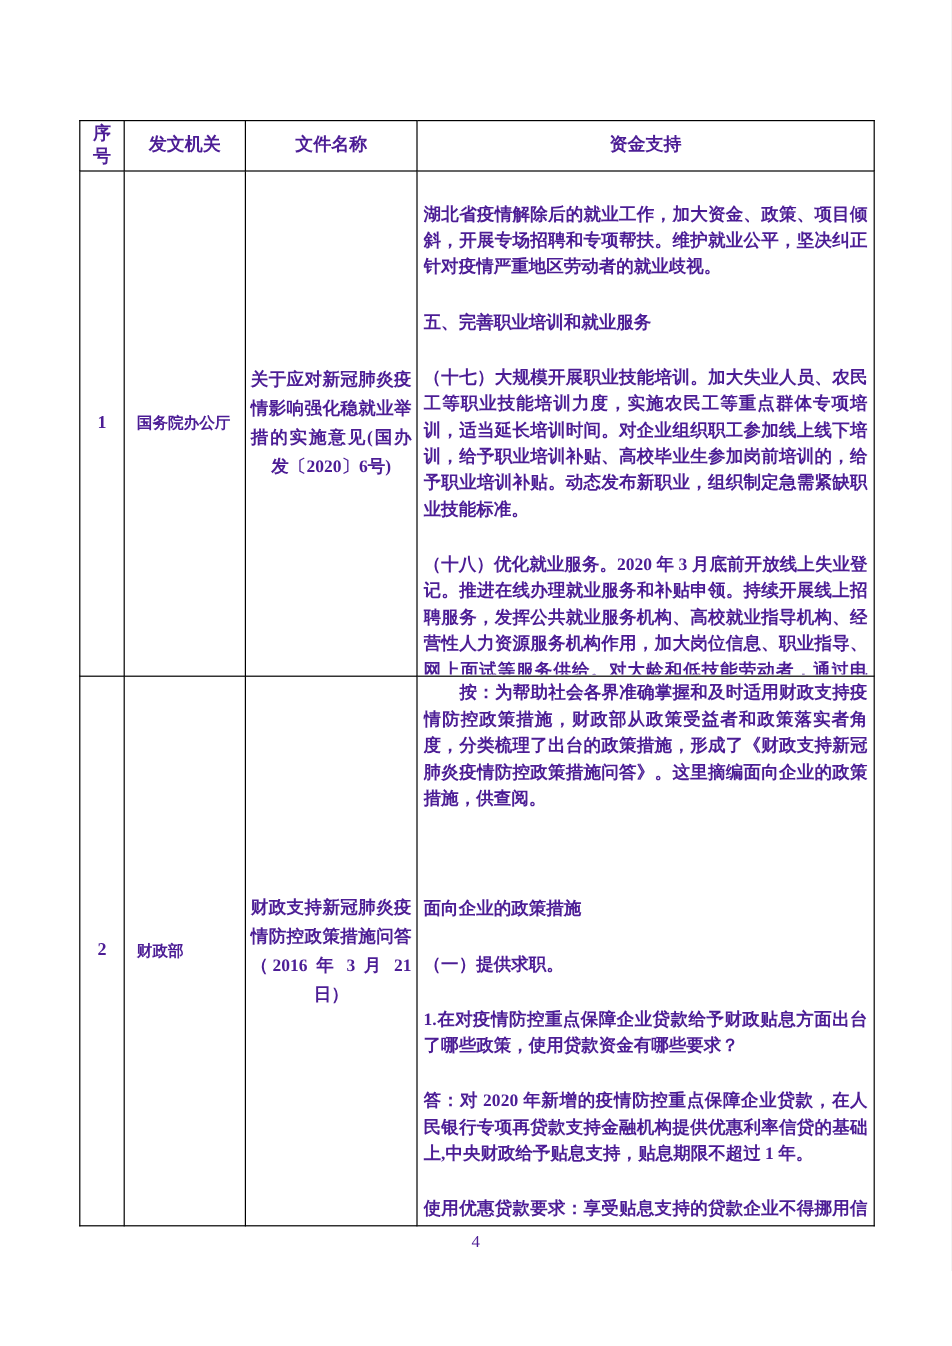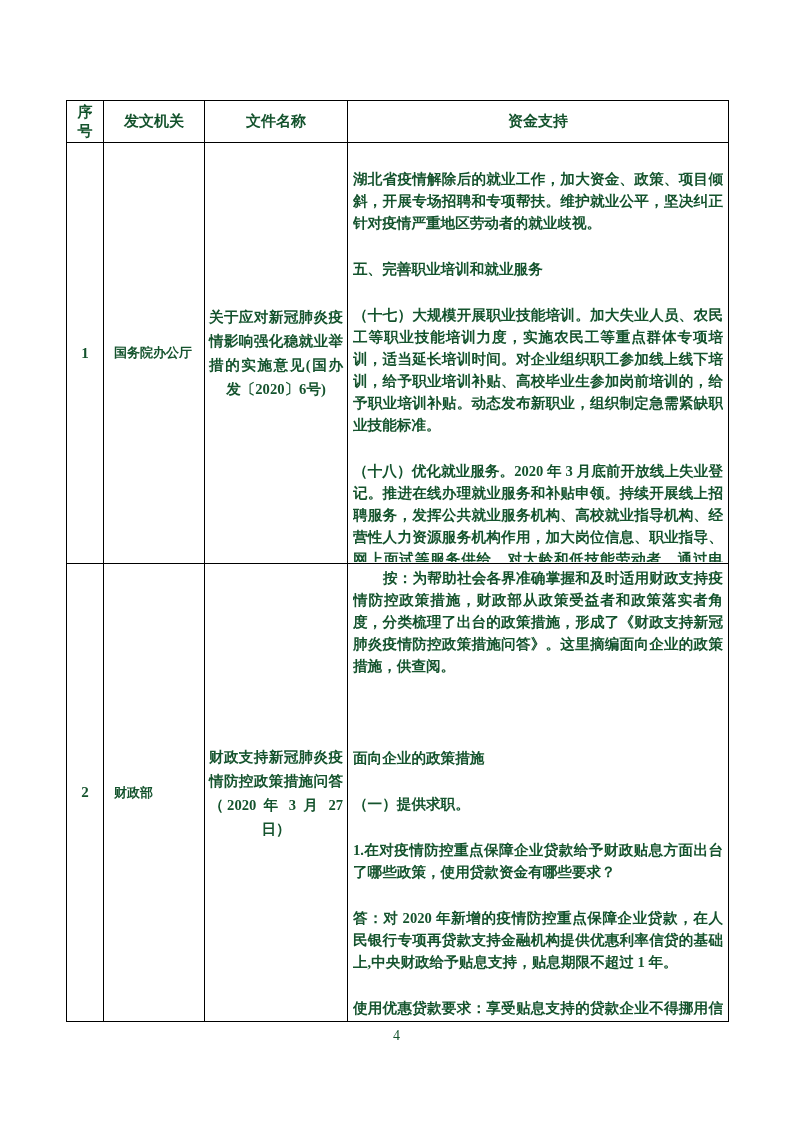--- a/index.html
+++ b/index.html
@@ -3,21 +3,21 @@
 <meta charset="utf-8">
 <style>
   * { margin: 0; padding: 0; box-sizing: border-box; }
   html, body { background: #e8e8e8; }
   .page {
     position: relative;
     width: 793px;
     height: 1122px;
     margin: 0 auto;
     background: #ffffff;
-    color: #14532d;
+    color: #4c1d95;
     font-family: "Liberation Serif", "DejaVu Serif", serif;
     font-weight: bold;
     overflow: hidden;
   }
   table.doc-table {
     position: absolute;
     top: 100px;
     left: 66px;
     width: 662px;
     border-collapse: collapse;
@@ -116,21 +116,21 @@
               <p class="">湖北省疫情解除后的就业工作，加大资金、政策、项目倾斜，开展专场招聘和专项帮扶。维护就业公平，坚决纠正针对疫情严重地区劳动者的就业歧视。</p>
               <p class="">五、完善职业培训和就业服务</p>
               <p class="">（十七）大规模开展职业技能培训。加大失业人员、农民工等职业技能培训力度，实施农民工等重点群体专项培训，适当延长培训时间。对企业组织职工参加线上线下培训，给予职业培训补贴、高校毕业生参加岗前培训的，给予职业培训补贴。动态发布新职业，组织制定急需紧缺职业技能标准。</p>
               <p class="">（十八）优化就业服务。2020 年 3 月底前开放线上失业登记。推进在线办理就业服务和补贴申领。持续开展线上招聘服务，发挥公共就业服务机构、高校就业指导机构、经营性人力资源服务机构作用，加大岗位信息、职业指导、网上面试等服务供给。对大龄和低技能劳动者，通过电话、短信等方式推送岗位信息，提供求职、应聘等专门服务。低风险地区可有序开展小型专项供需对接活动。优化用工指导服务，鼓励困难企业与职工协商采取调整薪酬、轮岗轮休、灵活安排工作时间等方式稳定岗位，依法规范裁员行为。</p>
             </div>
         </td>
       </tr>
       <tr class="row2">
         <td class="cell-index">2</td>
         <td class="cell-agency">财政部</td>
-        <td class="cell-docname">财政支持新冠肺炎疫情防控政策措施问答（2020 年 3 月 27 日）</td>
+        <td class="cell-docname">财政支持新冠肺炎疫情防控政策措施问答（2016 年 3 月 21 日）</td>
         <td class="cell-content">
           <div class="content clip2">
               <p class="indent">按：为帮助社会各界准确掌握和及时适用财政支持疫情防控政策措施，财政部从政策受益者和政策落实者角度，分类梳理了出台的政策措施，形成了《财政支持新冠肺炎疫情防控政策措施问答》。这里摘编面向企业的政策措施，供查阅。</p>
               <p class="">&nbsp;</p>
               <p class="">面向企业的政策措施</p>
               <p class="">（一）提供求职。</p>
               <p class="">1.在对疫情防控重点保障企业贷款给予财政贴息方面出台了哪些政策，使用贷款资金有哪些要求？</p>
               <p class="">答：对 2020 年新增的疫情防控重点保障企业贷款，在人民银行专项再贷款支持金融机构提供优惠利率信贷的基础上,中央财政给予贴息支持，贴息期限不超过 1 年。</p>
               <p class="">使用优惠贷款要求：享受贴息支持的贷款企业不得挪用信贷资金用于偿还企业其他债务；不得将资金用于金融投资、理财等套利活动；不得将资金用于非疫情防控相关生产经营活动；不得不服从国家统一调配生产物资。金融机构授信额度不得超过名单内企业疫情防控所需的相关生产经营活动资金规模；不得将运用专项再贷款发放的贷款资金用于名单内企业一般性资金需求；不得提前收回存量贷款续做以套取再贷</p>
             </div>

